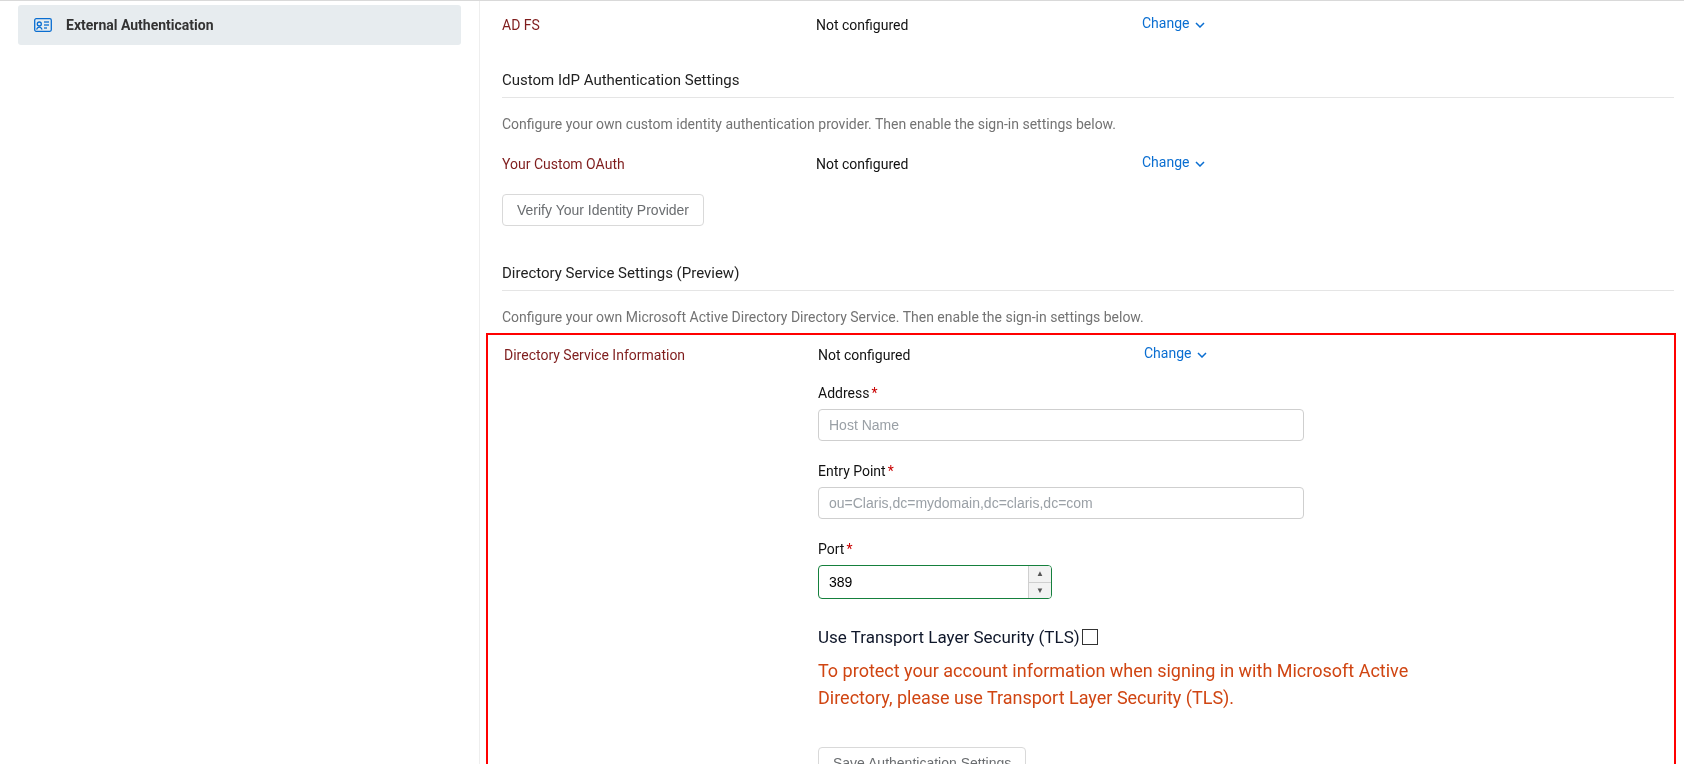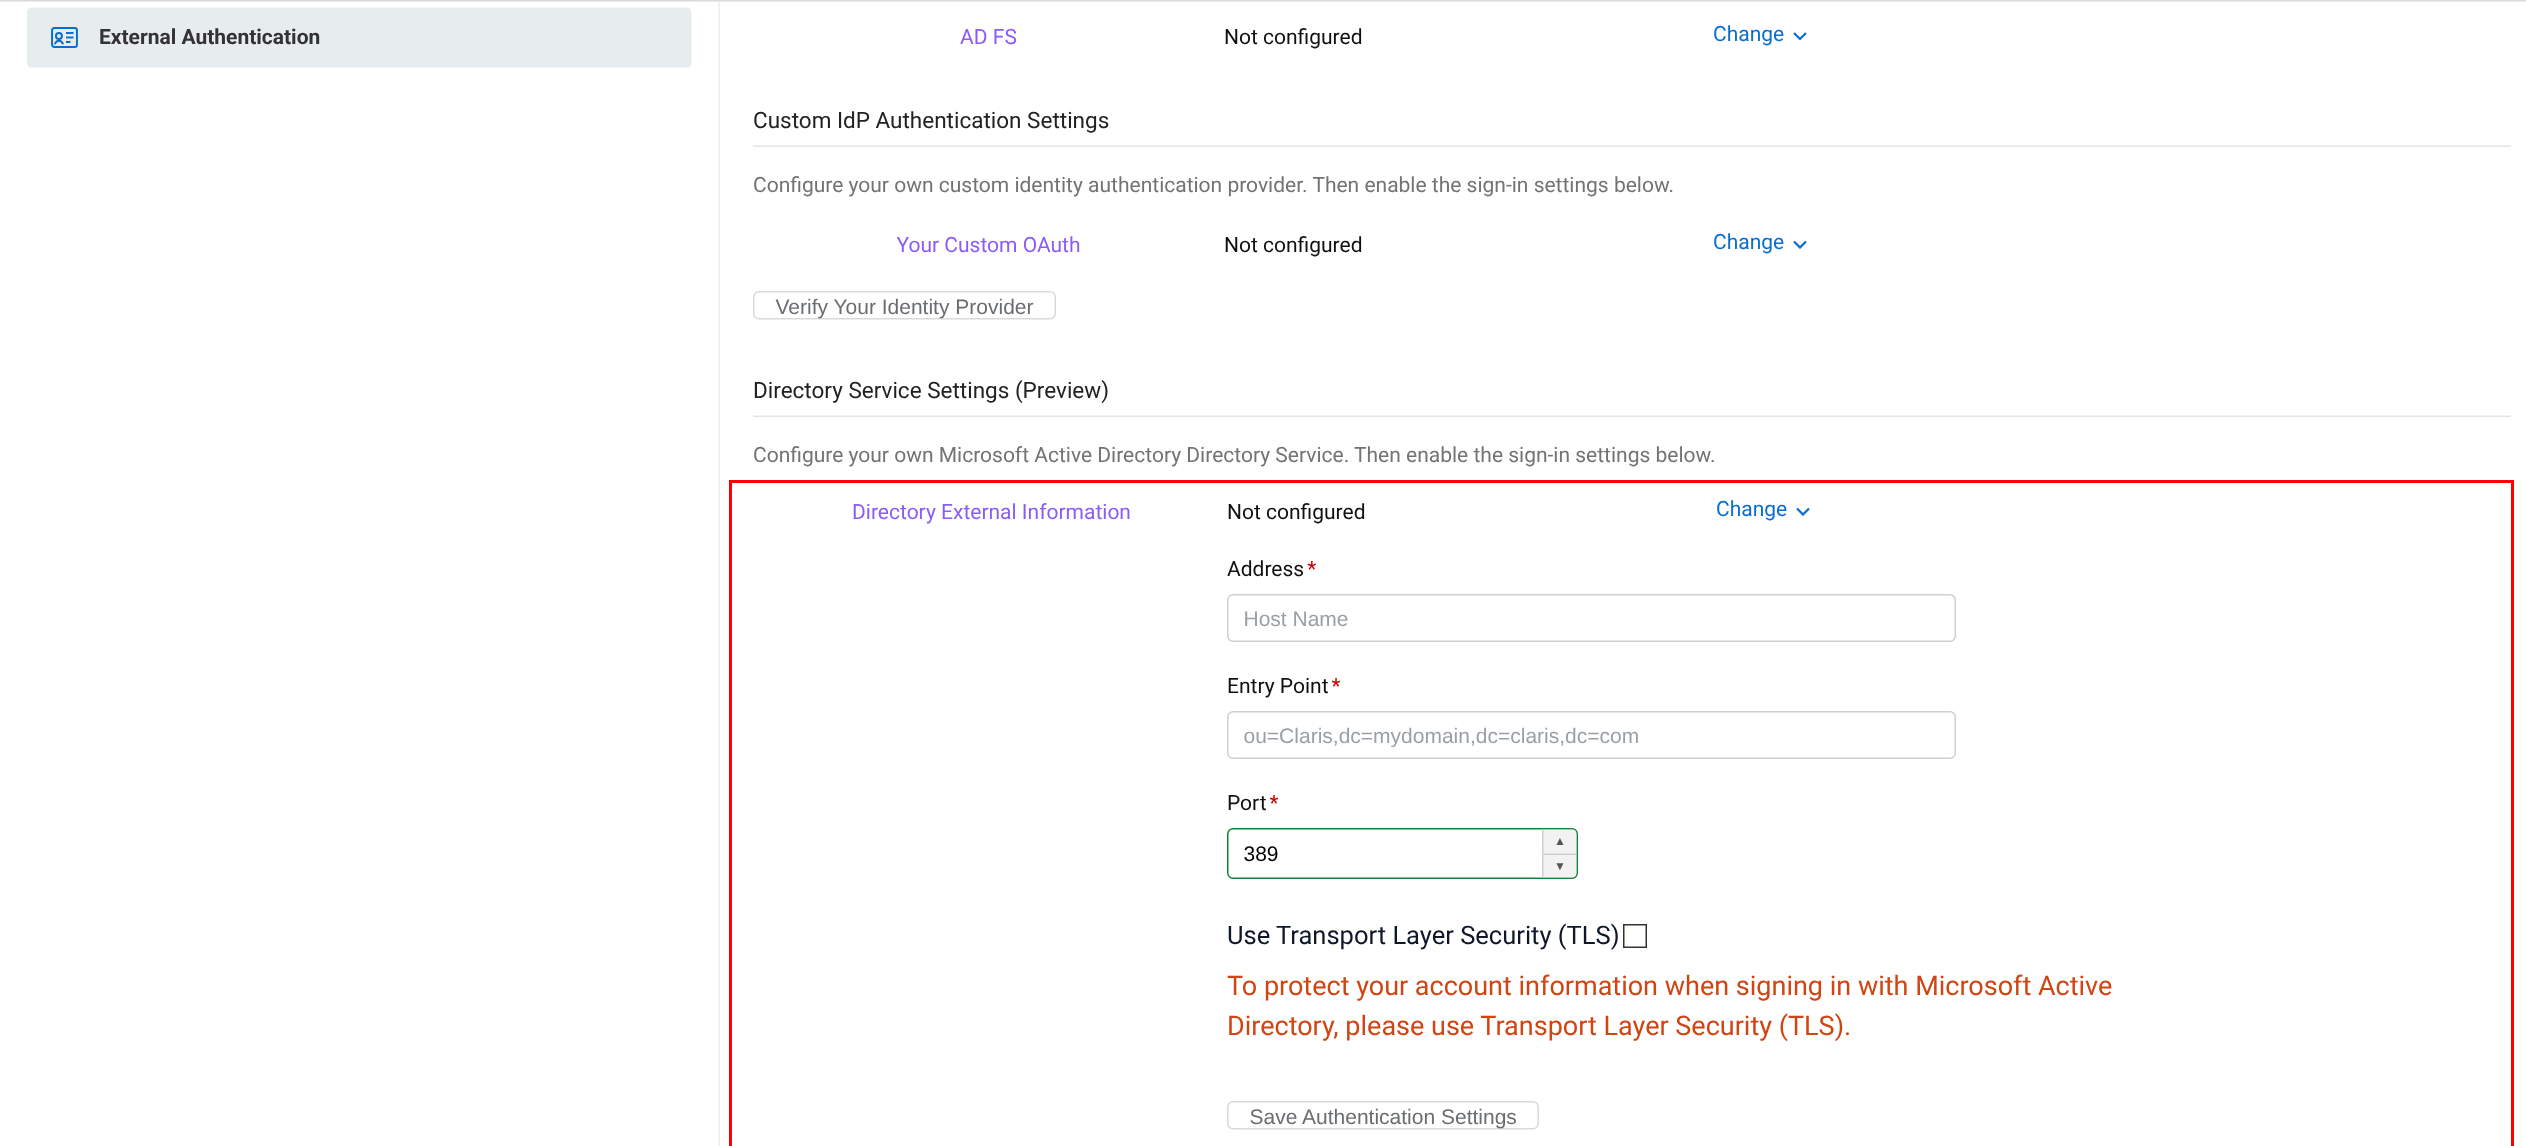--- a/index.html
+++ b/index.html
@@ -50,24 +50,23 @@
   }
   .row {
     display: flex;
     align-items: flex-start;
     padding: 0 10px 0 22px;
     box-sizing: border-box;
   }
   .label-col {
     width: 314px;
     flex: 0 0 314px;
-    color: #8b5cf6;
+    color: #7f1d1d;
     font-size: 14px;
     padding-top: 2px;
-    text-align: center;
   }
   .status-col {
     width: 326px;
     flex: 0 0 326px;
     color: #111;
     font-size: 14px;
     padding-top: 2px;
   }
   .action-col {
     flex: 0 0 auto;
@@ -101,21 +100,21 @@
     margin: 8px 10px 18px 22px;
     border: none;
     border-top: 1px solid #e5e5e5;
     height: 0;
   }
 
   .btn {
     display: inline-flex;
     align-items: center;
     justify-content: center;
-    height: 19px;
+    height: 32px;
     padding: 0 14px;
     border: 1px solid #d9d9d9;
     border-radius: 4px;
     background: #fff;
     color: #6a6d70;
     font-size: 14px;
     cursor: pointer;
   }
 
   
@@ -274,21 +273,21 @@
       <button class="btn">Verify Your Identity Provider</button>
     </div>
 
     <div class="section-heading">Directory Service Settings (Preview)</div>
     <hr class="thin-hr">
     <div class="section-sub">Configure your own Microsoft Active Directory Directory Service. Then enable the sign-in settings below.</div>
 
     <div class="highlight">
 
       <div class="row" style="padding-left:16px;">
-        <div class="label-col">Directory External Information</div>
+        <div class="label-col">Directory Service Information</div>
         <div class="status-col">Not configured</div>
         <div class="action-col">
           <span class="link">
             <span>Change</span>
             <span class="chev">
               <svg width="10" height="6" viewBox="0 0 10 6" fill="none" stroke-width="1.5">
                   <path d="M1 1l4 4 4-4"></path>
                 </svg>
             </span>
           </span>

